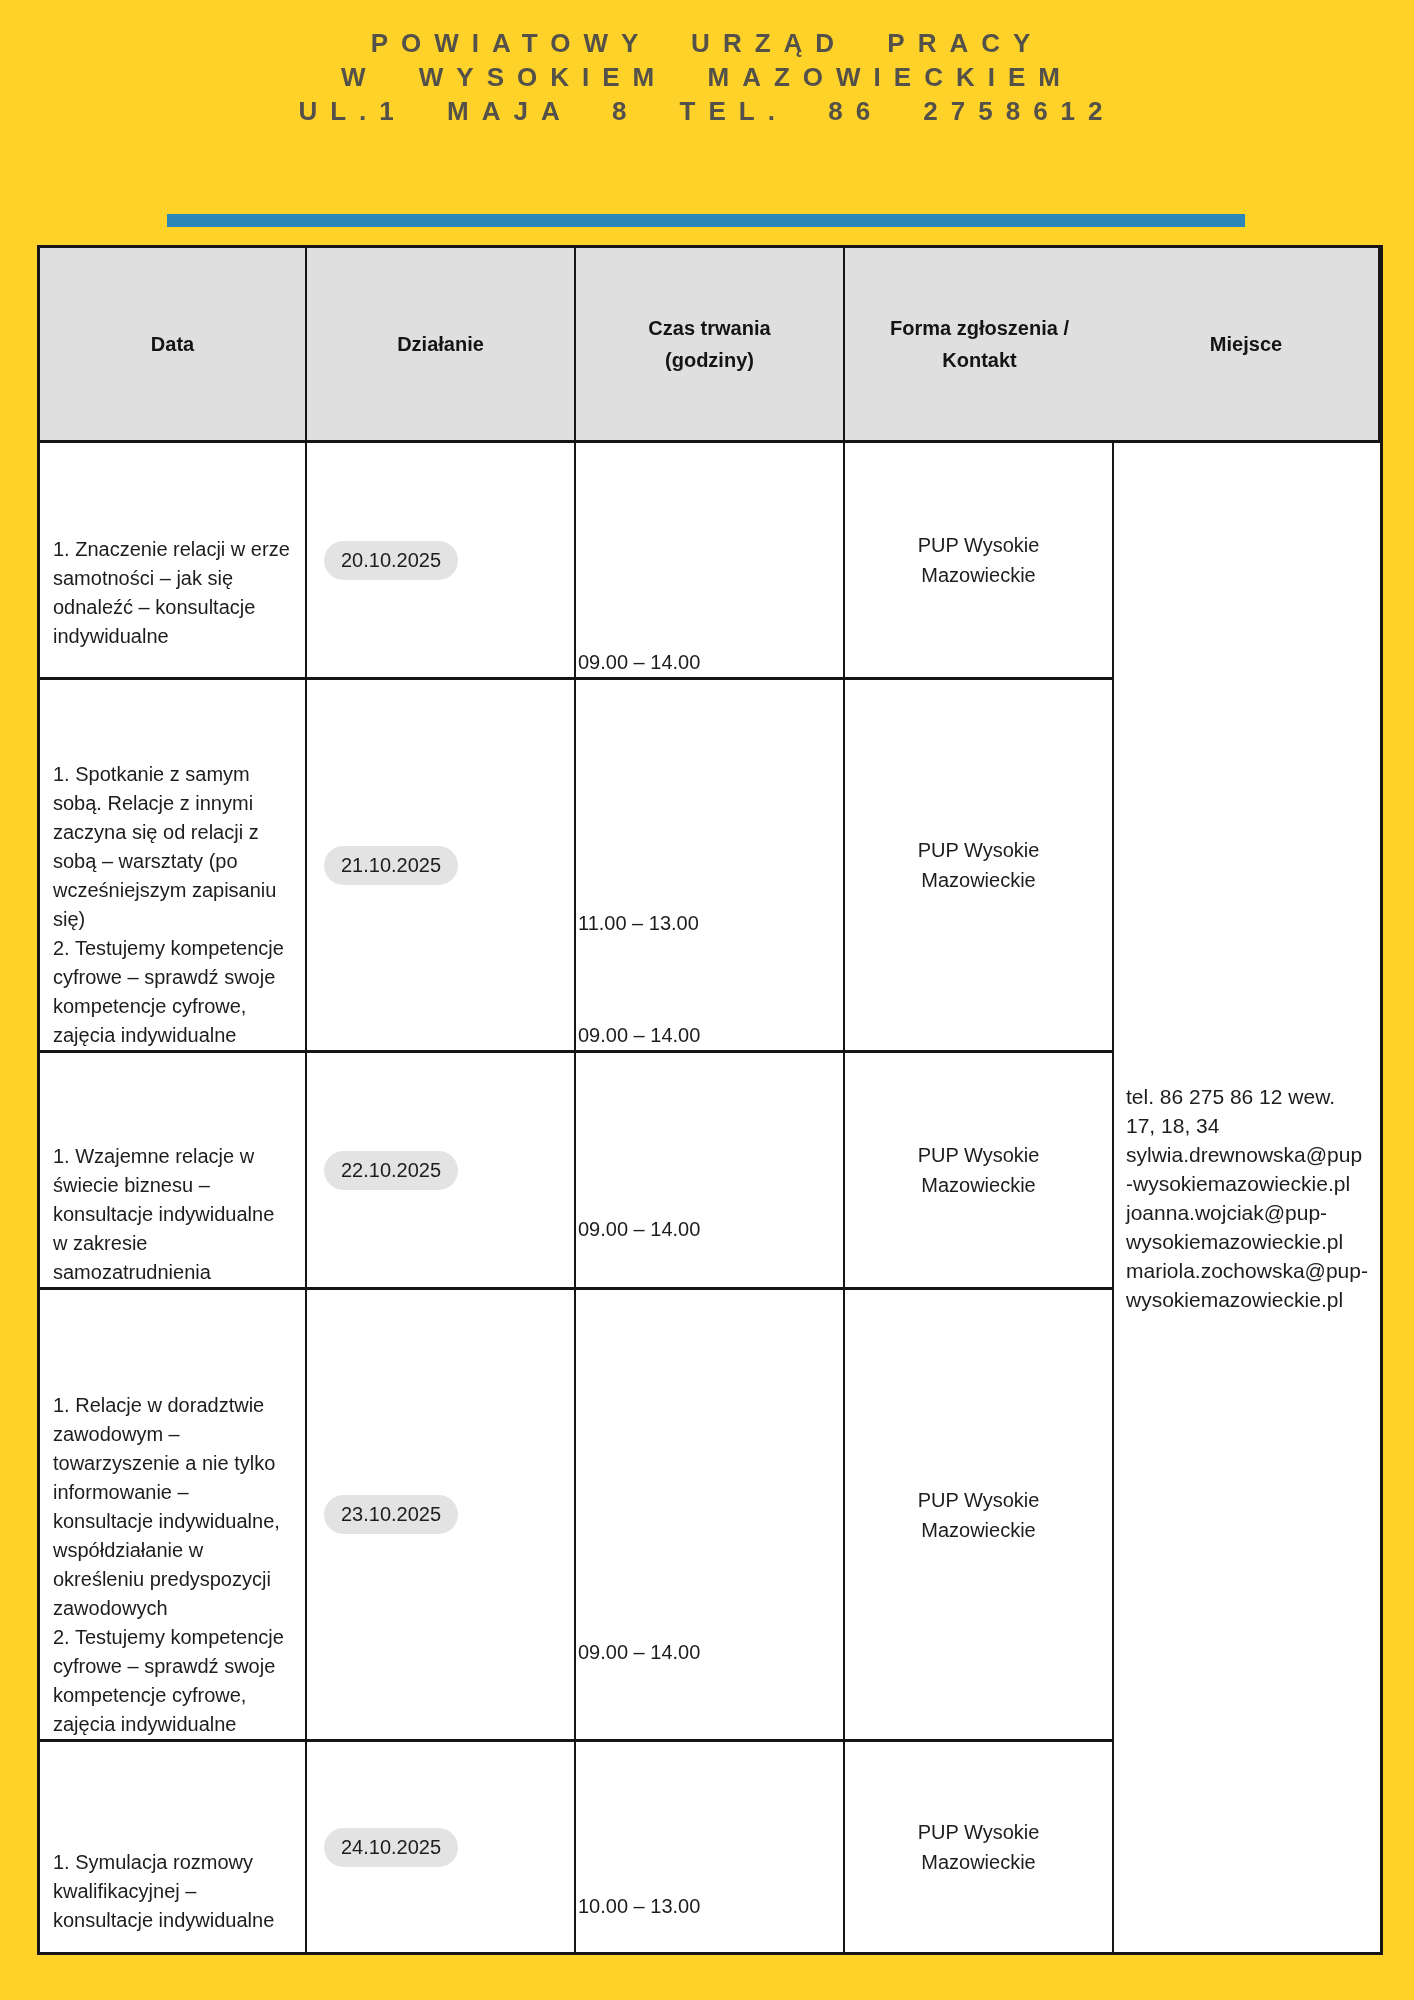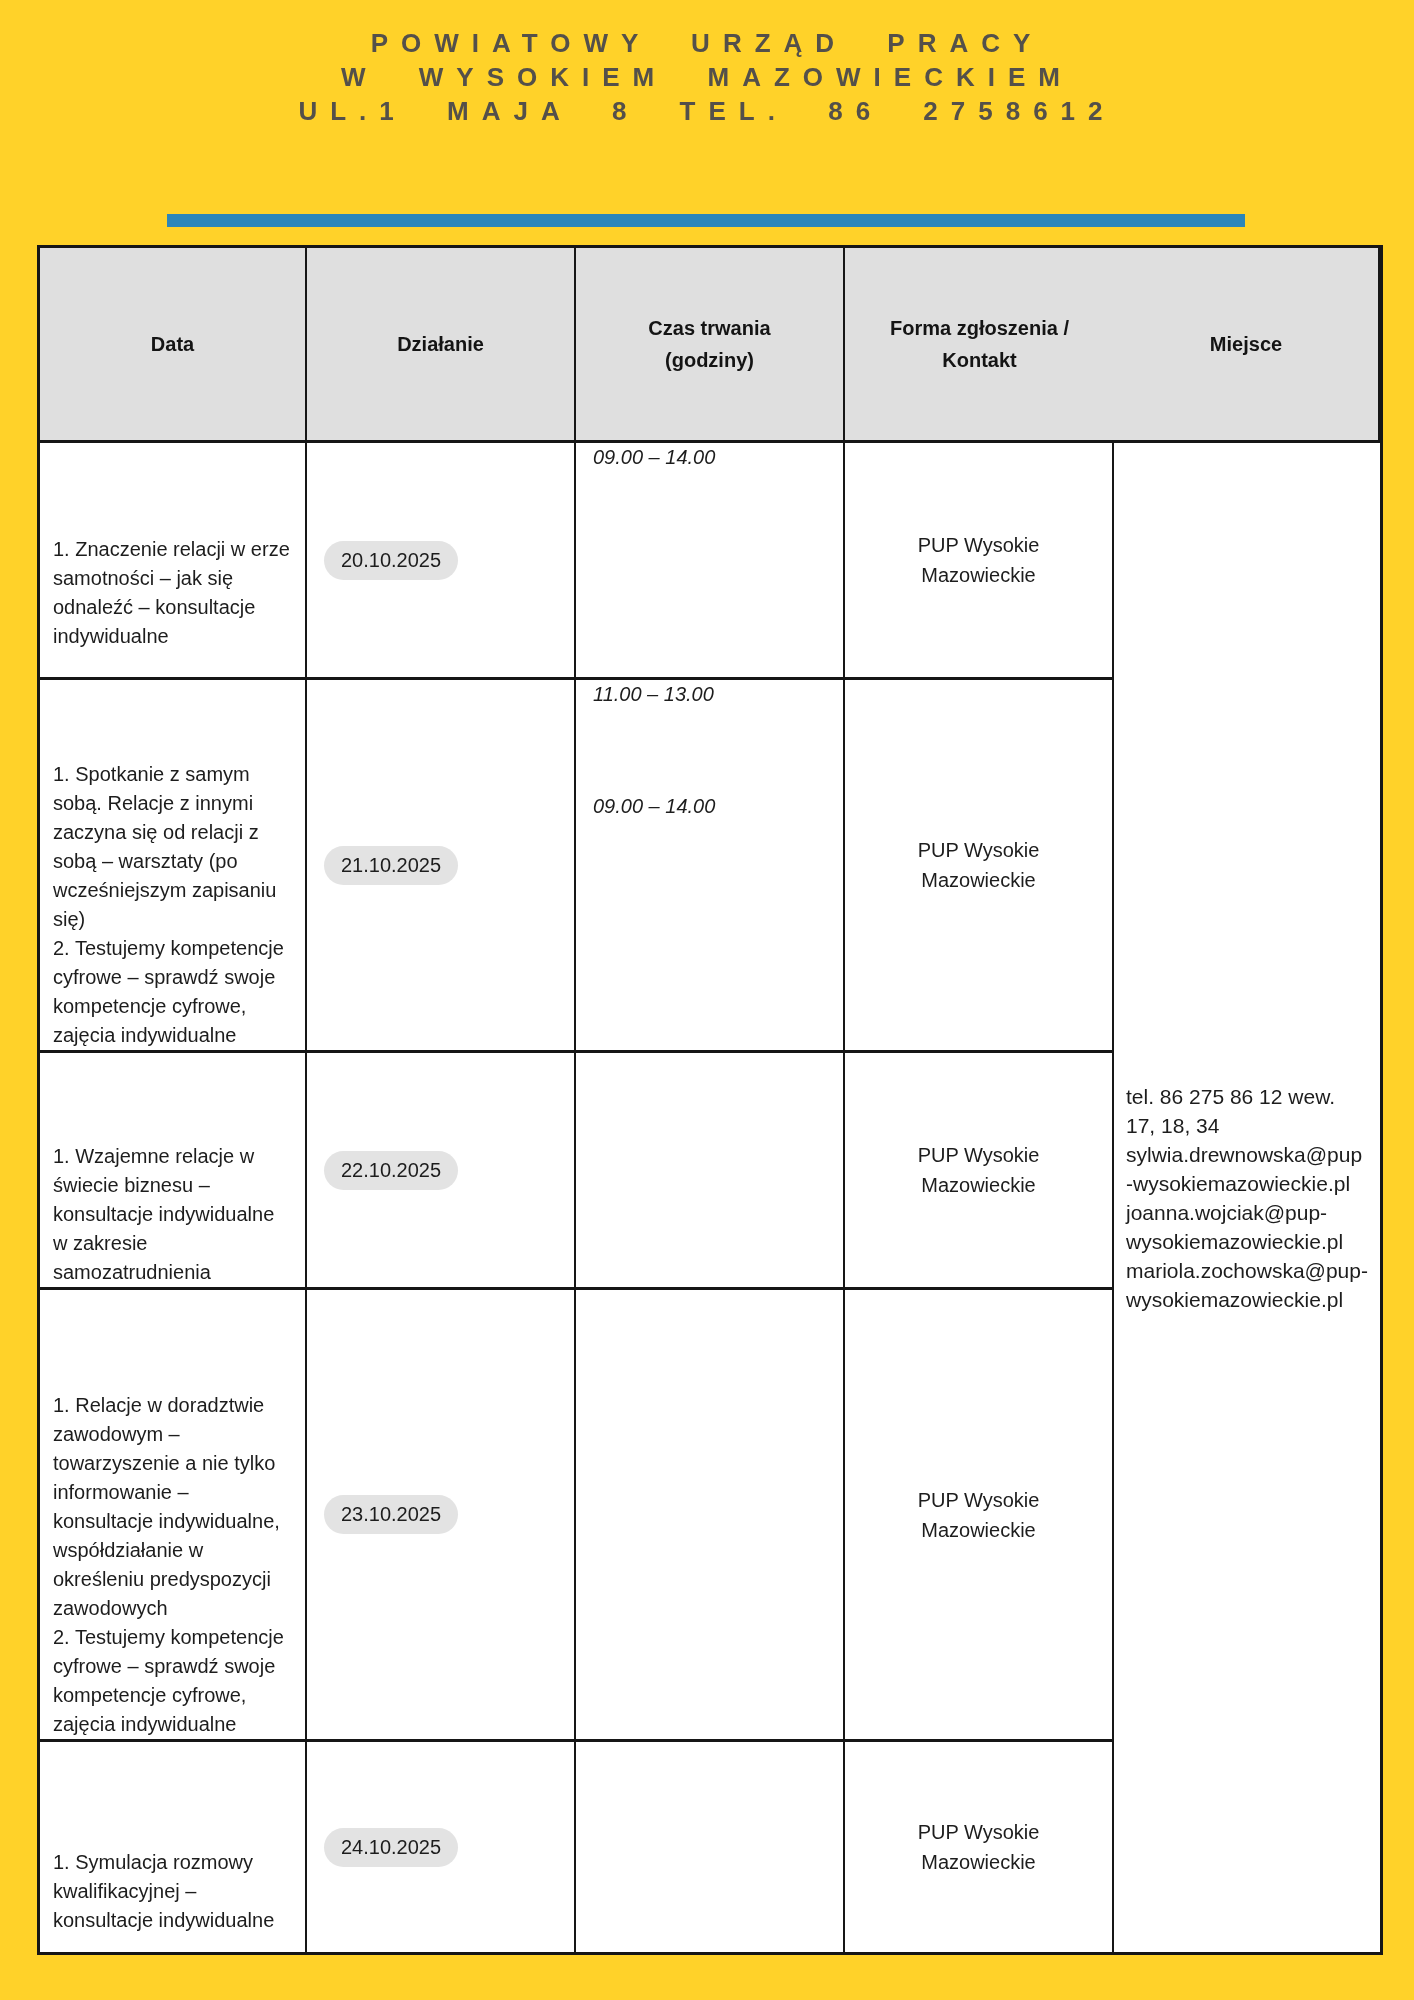--- a/index.html
+++ b/index.html
@@ -94,25 +94,24 @@
     background: #E3E3E3;
     border-radius: 24px;
     padding: 8px 17px;
     font-size: 20px;
     white-space: nowrap;
   }
 
   .time-cell {
     display: flex;
     flex-direction: column;
-    justify-content: flex-start;
-    padding-left: 17px;
+    justify-content: flex-end;
+    padding-left: 2px;
     font-size: 20px;
     line-height: 29px;
-    font-style: italic;
   }
   .time-cell .time-stack { display: flex; flex-direction: column; }
   .time-cell.two-times .time-stack { gap: 83px; }
   .time-cell.off-r3 .time-stack { transform: translateY(-43px); }
   .time-cell.off-r4 .time-stack { transform: translateY(-72px); }
   .time-cell.off-r5 .time-stack { transform: translateY(-31px); }
 
   .place-cell {
     display: flex;
     align-items: center;

